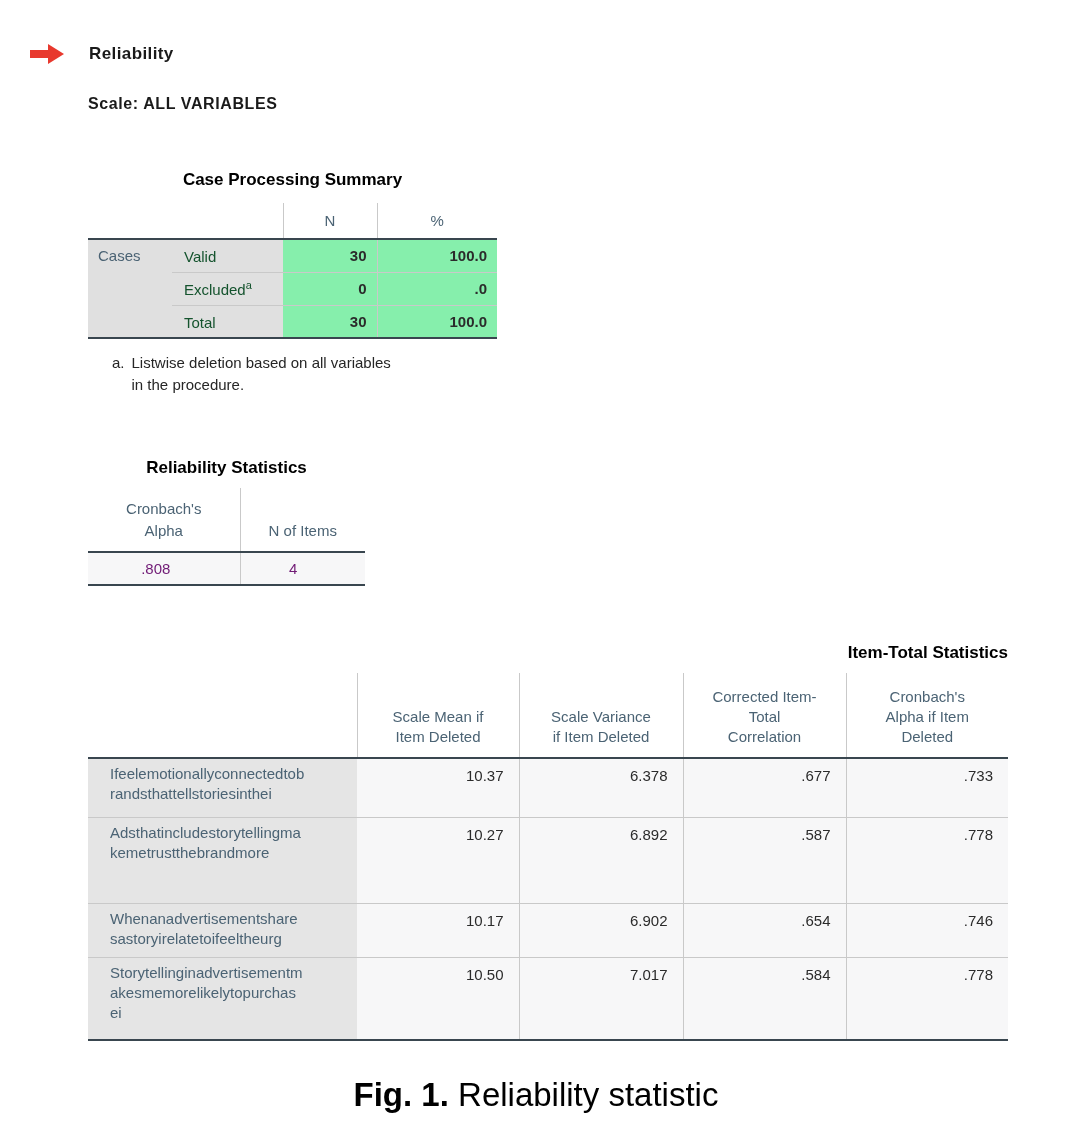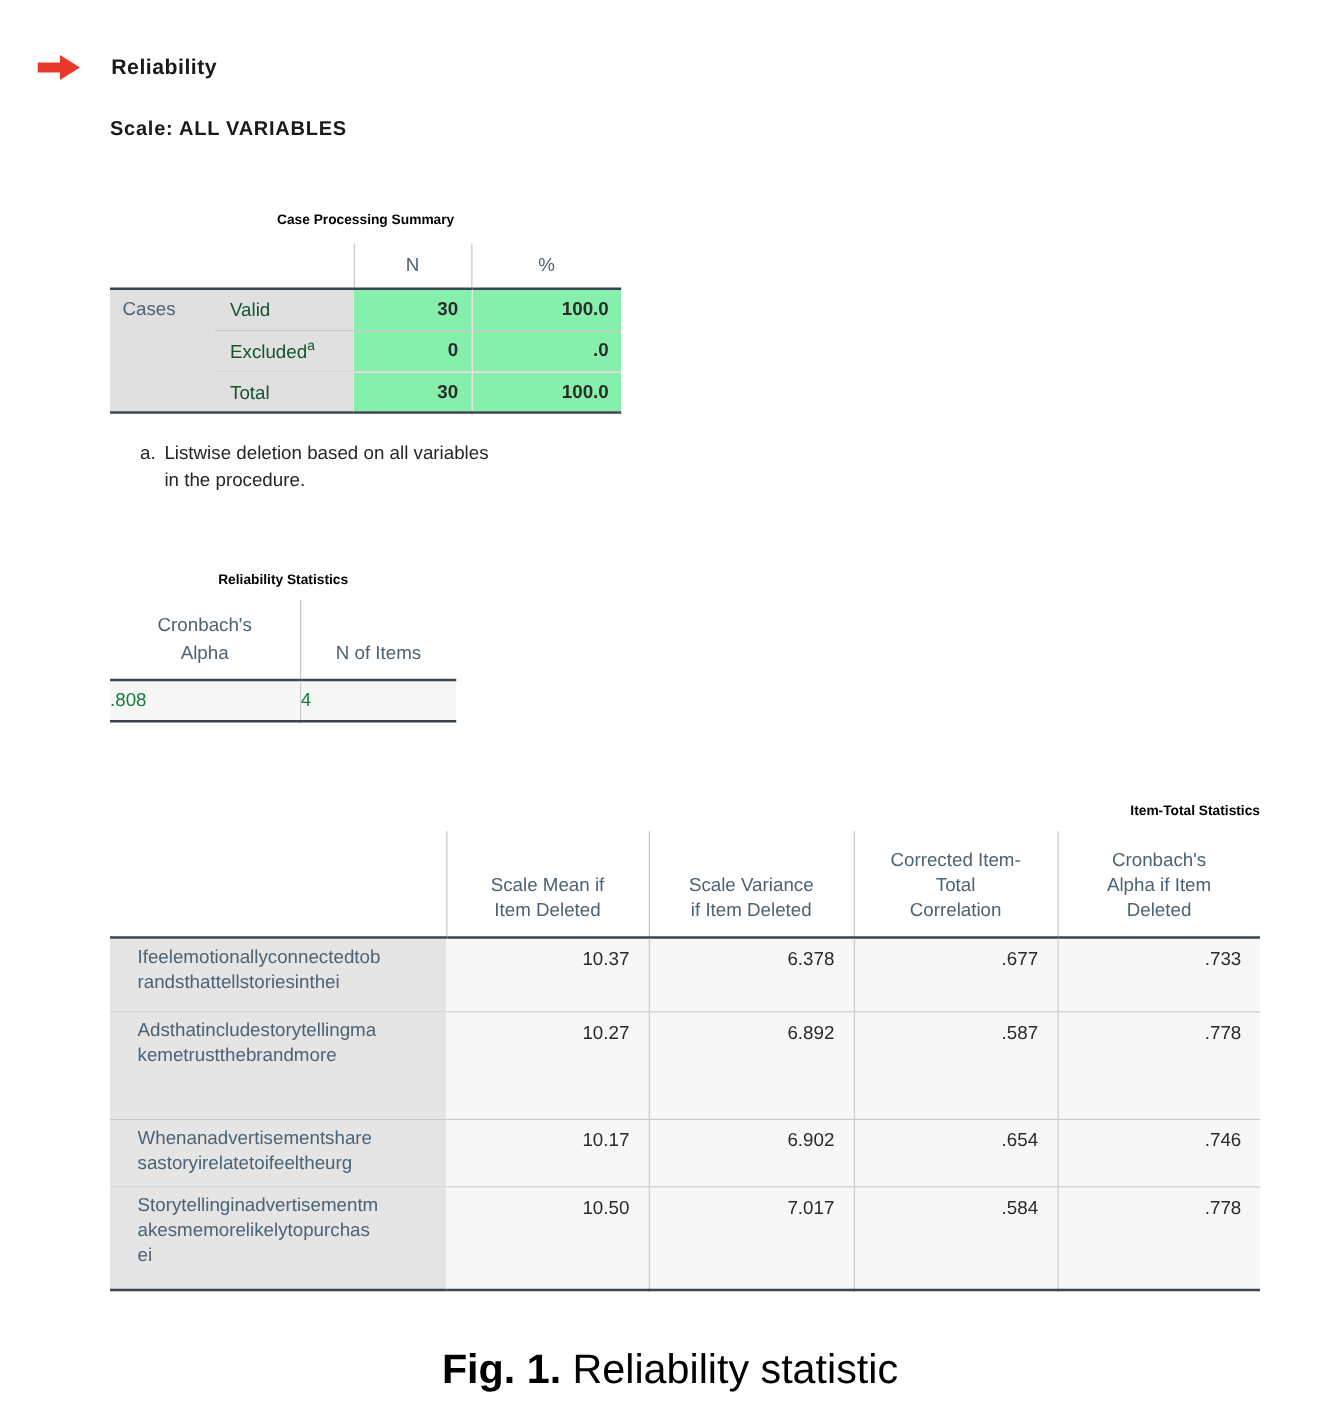--- a/index.html
+++ b/index.html
@@ -7,21 +7,21 @@
     width:1072px; height:1142px; background:#ffffff; position:relative;
     font-family:"Liberation Sans", sans-serif; color:#000; overflow:hidden;
   }
   .abs { position:absolute; }
 
   
   #heading-row { left:30px; top:26px; display:flex; align-items:center; gap:25px;margin-top:18px; }
   #reliability-heading { font-size:17px; font-weight:bold; letter-spacing:.4px; color:#1a1a1a; }
   #scale-line { left:88px; top:95px; font-size:16px; font-weight:bold; letter-spacing:.6px; color:#1a1a1a; }
 
-  .block-title { font-weight:bold; font-size:11px; color:#000; text-align:center; }
+  .block-title { font-weight:bold; font-size:17px; color:#000; text-align:center; }
 
   table { border-collapse:collapse; table-layout:fixed; font-size:15px; }
   td { padding:0; overflow:hidden; }
   .thickb { border-bottom:2px solid #39464f; }
   .lightl { border-left:1px solid #c9c9c9; }
 
   
   #case-block { left:88px; top:170px; width:409px; }
   #case-block .block-title { margin-bottom:13px; }
   #case-table { width:409px; }
@@ -36,21 +36,21 @@
 
   #footnote { left:112px; top:352px; display:flex; gap:7px; font-size:15px; line-height:22px; color:#262626; }
   #footnote .fn-text { white-space:pre-line; }
 
   
   #rel-block { left:88px; top:458px; width:277px; }
   #rel-block .block-title { margin-bottom:10px; text-align:center; }
   #rel-table { width:277px; }
   #rel-table td.relh { height:54px; vertical-align:bottom; text-align:center; color:#4b6374;
                        padding-bottom:9px; white-space:pre-line; line-height:22px; background:#fff; }
-  #rel-table td.relv { height:31px; background:#f7f7f8; color:#15803d; text-align:left; vertical-align:middle; }
+  #rel-table td.relv { height:31px; background:#f7f7f8; color:#701a75; text-align:center; vertical-align:middle; }
   #rel-table { border-bottom:2px solid #39464f; }
 
   
   #item-block { left:88px; top:643px; width:920px; }
   #item-block .block-title { margin-bottom:10px;text-align:right; }
   #item-table { width:920px; }
   #item-table td.ith { height:85px; vertical-align:bottom; text-align:center; color:#4b6374;
                        padding:4px 4px 10px; white-space:pre-line; line-height:20px; background:#fff; box-sizing:border-box; }
   #item-table td.stubh { background:#fff; }
   #item-table td.itlabel { background:#e5e5e5; color:#4b6374; vertical-align:top;

